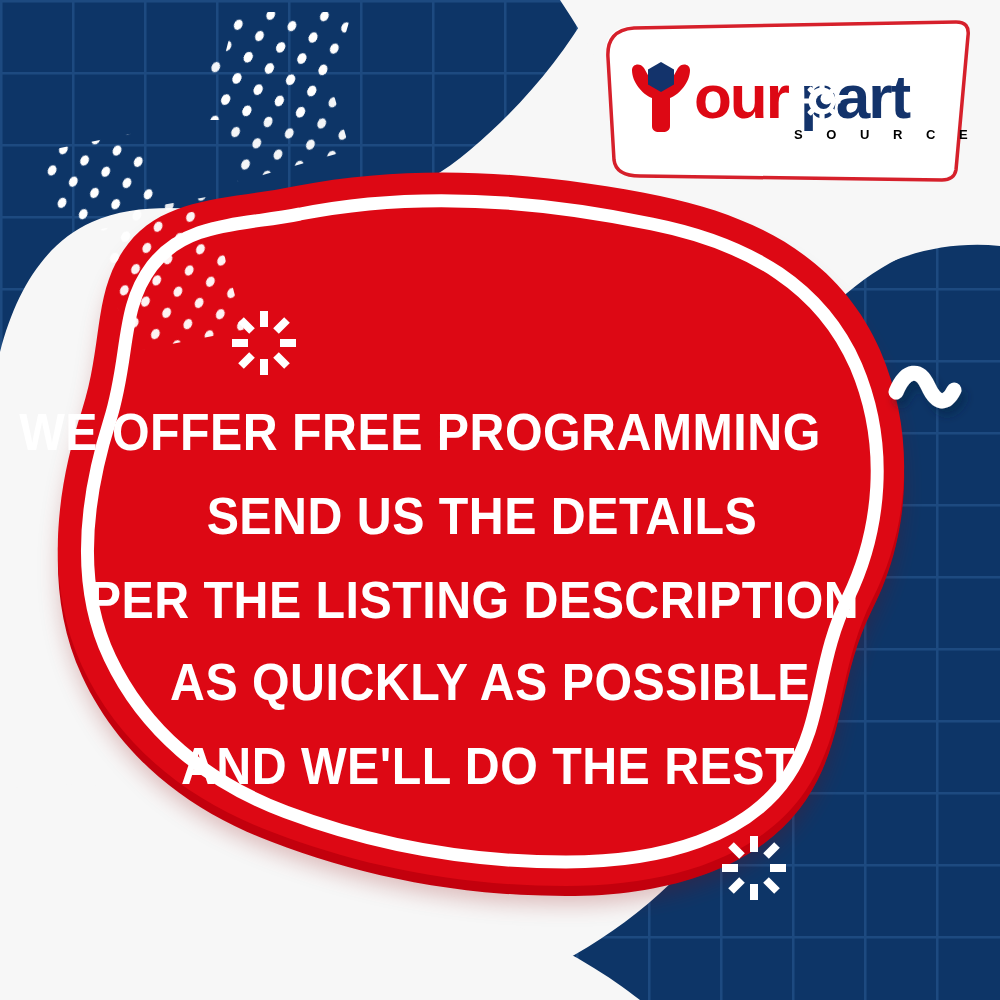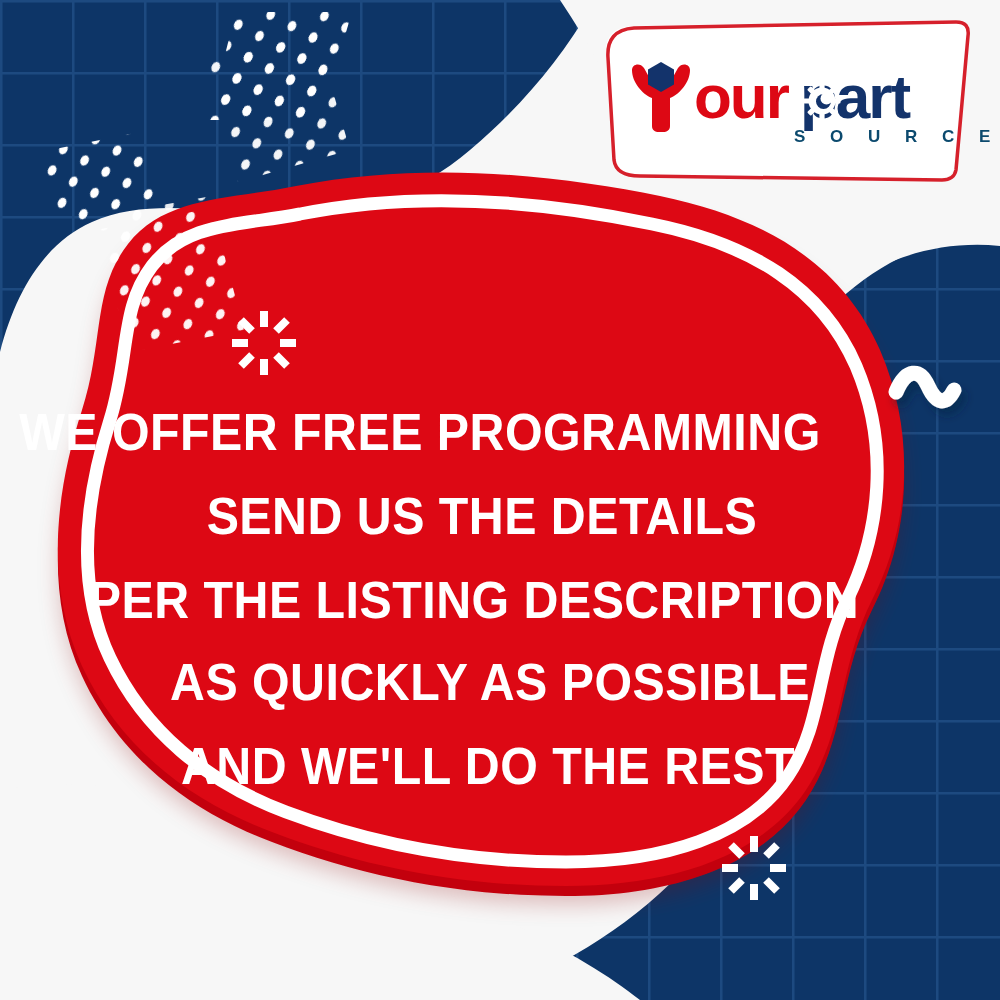--- a/index.html
+++ b/index.html
@@ -52,24 +52,24 @@
   }
   .logo-wordmark{
     position:absolute;
     left:26px; top:42px;
     height:74px;
     width:330px;
   }
   .logo-source{
     position:absolute;
     left:196px; top:110px;
-    color:#0c4a6e;
+    color:#000000;
     font-family:"Liberation Sans", sans-serif;
     font-weight:700;
-    font-size:17px;
+    font-size:13px;
     letter-spacing:10px;
     line-height:1;
     white-space:nowrap;
   }
 </style>
 </head>
 <body>
 
 <div id="poster">
 

